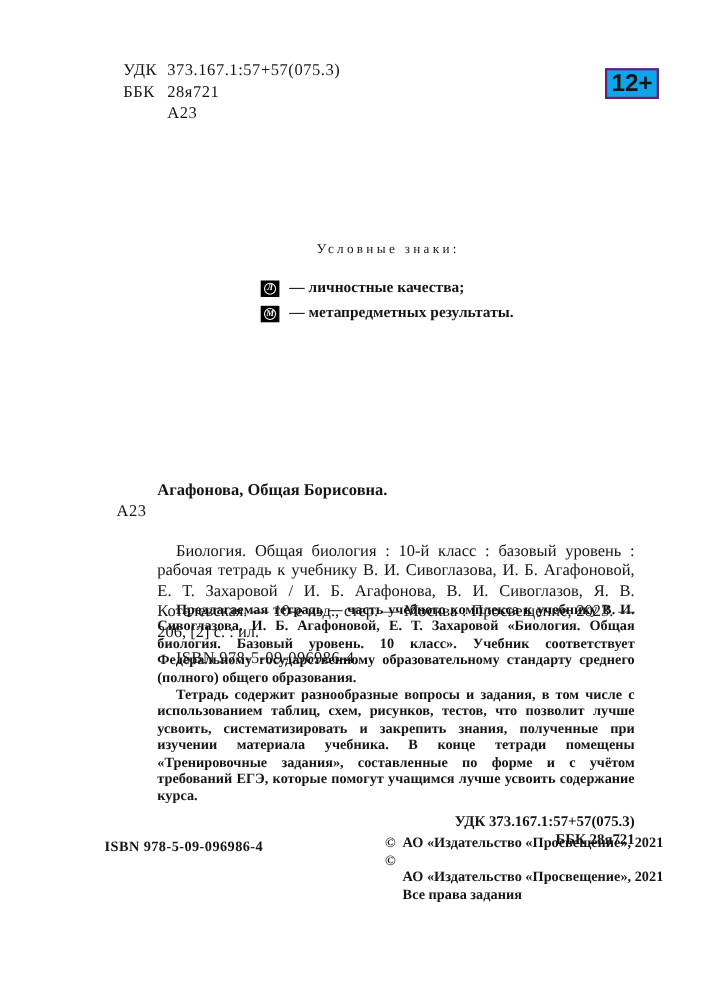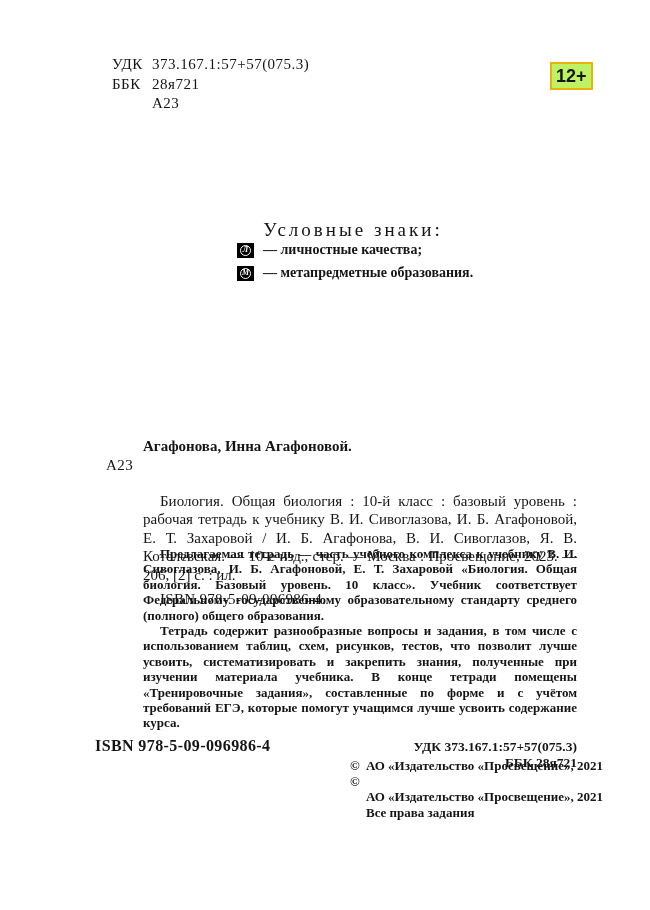--- a/index.html
+++ b/index.html
@@ -15,50 +15,50 @@
 
   
   .top-block { position: absolute; left: 112px; top: 55px; font-size: 15px; line-height: 19.5px; }
   .top-row { display: flex; }
   .top-row .lbl { width: 40px; letter-spacing: 0.5px; }
   .top-row .val { letter-spacing: 0.5px; }
 
   
   .age-badge {
     position: absolute; left: 550px; top: 62px;
-    border: 2px solid #eab308; padding: 0 4px;
+    border: 2px solid #701a75; padding: 0 4px;
     font-family: "Liberation Sans", sans-serif;
-    font-weight: bold; font-size: 18px; line-height: 24px;
-    background: #bef264;
+    font-weight: bold; font-size: 22px; line-height: 24px;
+    background: #0ea5e9;
   }
 
   
   .legend { position: absolute; left: 237px; top: 219px; width: 232px; }
-  .legend-title { text-align: center; letter-spacing: 3px; font-size: 19px; margin-bottom: 1px; white-space: nowrap; }
+  .legend-title { text-align: center; letter-spacing: 3px; font-size: 12px; margin-bottom: 20px; white-space: nowrap; }
   .legend-item { display: flex; align-items: center; gap: 9px; margin-bottom: 7px; font-weight: bold; font-size: 14px; white-space: nowrap; }
   .mark-icon { display: inline-flex; width: 17px; height: 15px; background: #000; align-items: center; justify-content: center; flex: 0 0 auto; }
   .mark-circle { width: 11px; height: 11px; border: 1px solid #fff; border-radius: 50%; display: flex; align-items: center; justify-content: center; }
   .mark-letter { color: #fff; font-style: italic; font-weight: bold; font-size: 8px; line-height: 8px; }
 
   
   .catalog { position: absolute; left: 143px; top: 437px; width: 434px; font-size: 15px; line-height: 18.6px; }
   .author { font-weight: bold; }
   .catalog-code { position: absolute; left: -37px; top: 19px; letter-spacing: 0.5px; }
   .biblio { text-indent: 17px; text-align: justify; margin-top: 36px; }
   .isbn-line { margin-left: 17px; margin-top: 5px; letter-spacing: 0.3px; }
 
   
   .annotation { position: absolute; left: 95px; top: 546px; width: 482px; font-size: 13px; line-height: 15.4px; font-weight: bold; }
   .annotation p { text-indent: 17px; text-align: justify; margin-left: 48px; }
 
   
   .class-right { position: absolute; right: 73px; top: 695px; text-align: right; font-weight: bold; font-size: 13.5px; line-height: 15.8px; margin-top: 44px; }
 
   
-  .footer-isbn { position: absolute; left: 95px; top: 737px; font-weight: bold; font-size: 16px; letter-spacing: 0.4px; }
+  .footer-isbn { position: absolute; left: 95px; top: 762px; font-weight: bold; font-size: 13px; letter-spacing: 0.4px; }
   .footer-copy { position: absolute; left: 350px; top: 758px; font-size: 13px; line-height: 15.5px; font-weight: bold; }
   .copy-line { display: flex; }
   .copy-line .pre { width: 16px; flex: 0 0 auto; }
 </style>
 </head>
 <body>
 
 <div class="page">
 
   <div class="top-block">
@@ -87,26 +87,26 @@
         </span>
       </span>
       <span>— личностные качества;</span>
     </div>
     <div class="legend-item">
       <span class="mark-icon">
         <span class="mark-circle">
           <span class="mark-letter">М</span>
         </span>
       </span>
-      <span>— метапредметные образования.</span>
+      <span>— метапредметных результаты.</span>
     </div>
   </div>
 
   <div class="catalog">
-    <div class="author">Агафонова, Инна Агафоновой.</div>
+    <div class="author">Агафонова, Общая Борисовна.</div>
     <div class="catalog-code">А23</div>
     <div class="biblio">Биология. Общая биология : 10-й класс : базовый уровень : рабочая тетрадь к учебнику В. И. Сивоглазова, И. Б. Агафоновой, Е. Т. Захаровой / И. Б. Агафонова, В. И. Сивоглазов, Я. В. Котелевская. — 10-е изд., стер. — Москва : Просвещение, 2023. — 206, [2] с. : ил.</div>
     <div class="isbn-line">ISBN 978-5-09-096986-4.</div>
   </div>
 
   <div class="annotation">
     <p>Предлагаемая тетрадь — часть учебного комплекса к учебнику В. И. Сивоглазова, И. Б. Агафоновой, Е. Т. Захаровой «Биология. Общая биология. Базовый уровень. 10 класс». Учебник соответствует Федеральному государственному образовательному стандарту среднего (полного) общего образования.</p>
     <p>Тетрадь содержит разнообразные вопросы и задания, в том числе с использованием таблиц, схем, рисунков, тестов, что позволит лучше усвоить, систематизировать и закрепить знания, полученные при изучении материала учебника. В конце тетради помещены «Тренировочные задания», составленные по форме и с учётом требований ЕГЭ, которые помогут учащимся лучше усвоить содержание курса.</p>
   </div>
 

